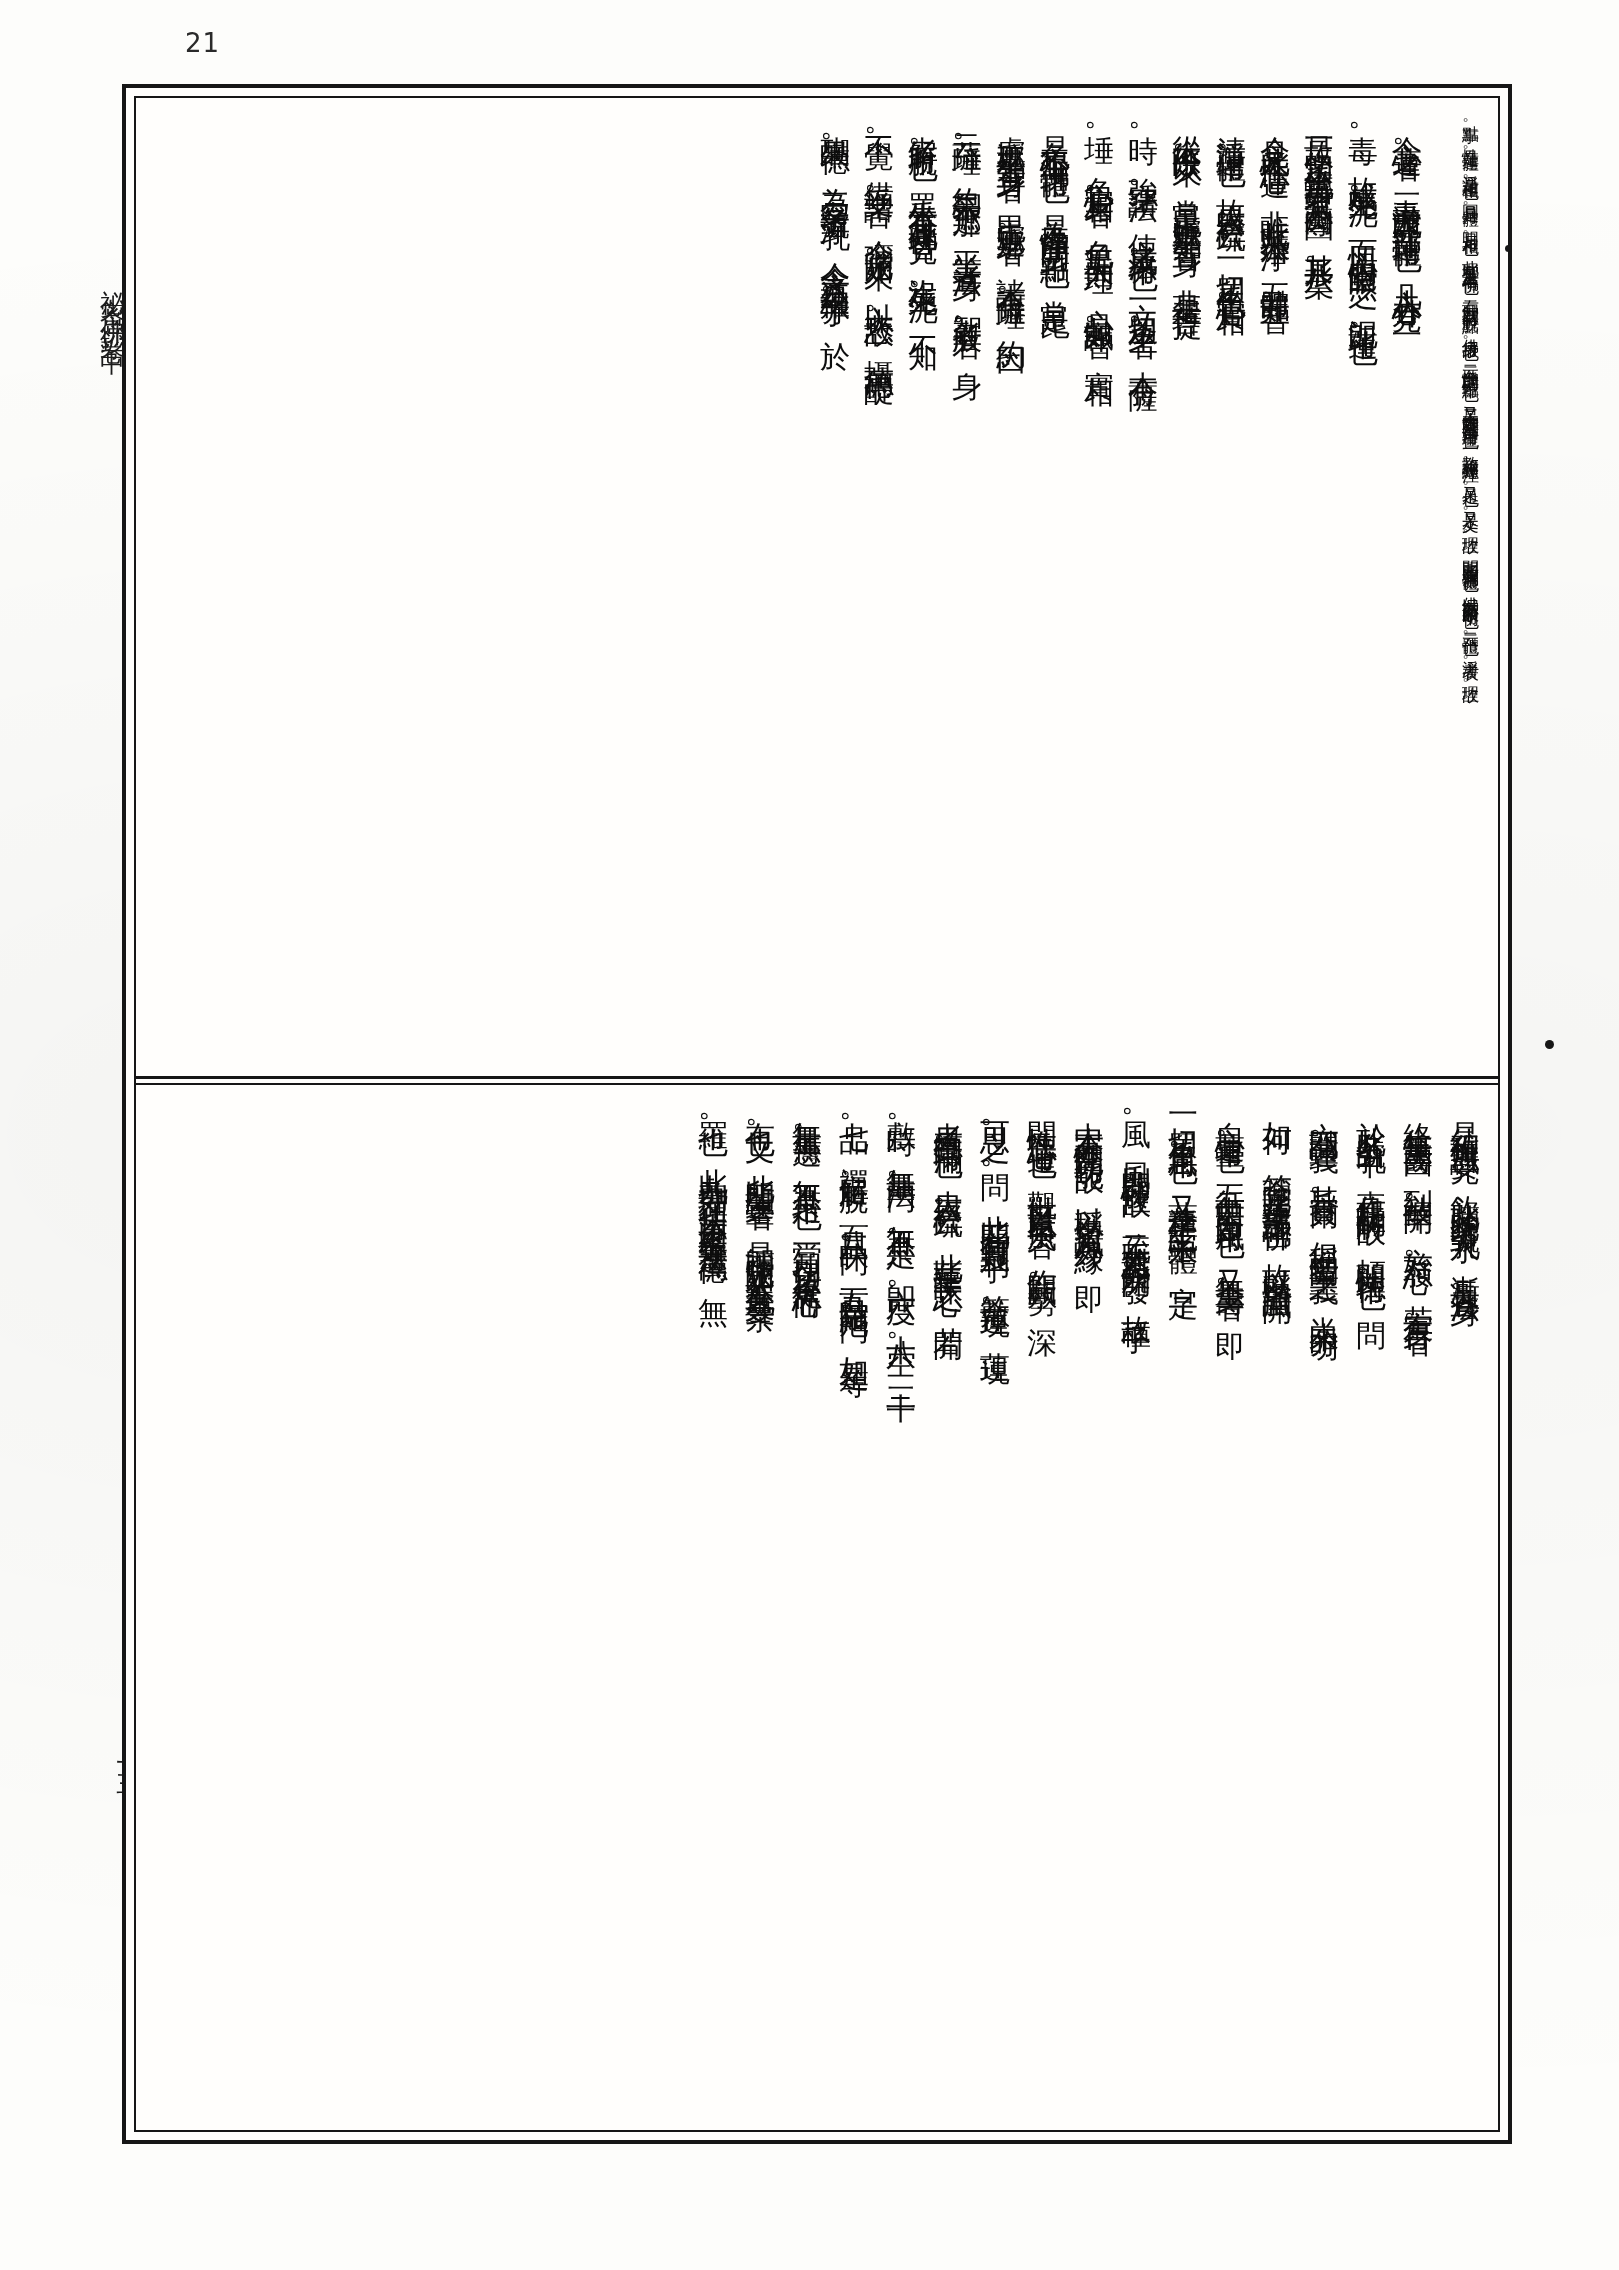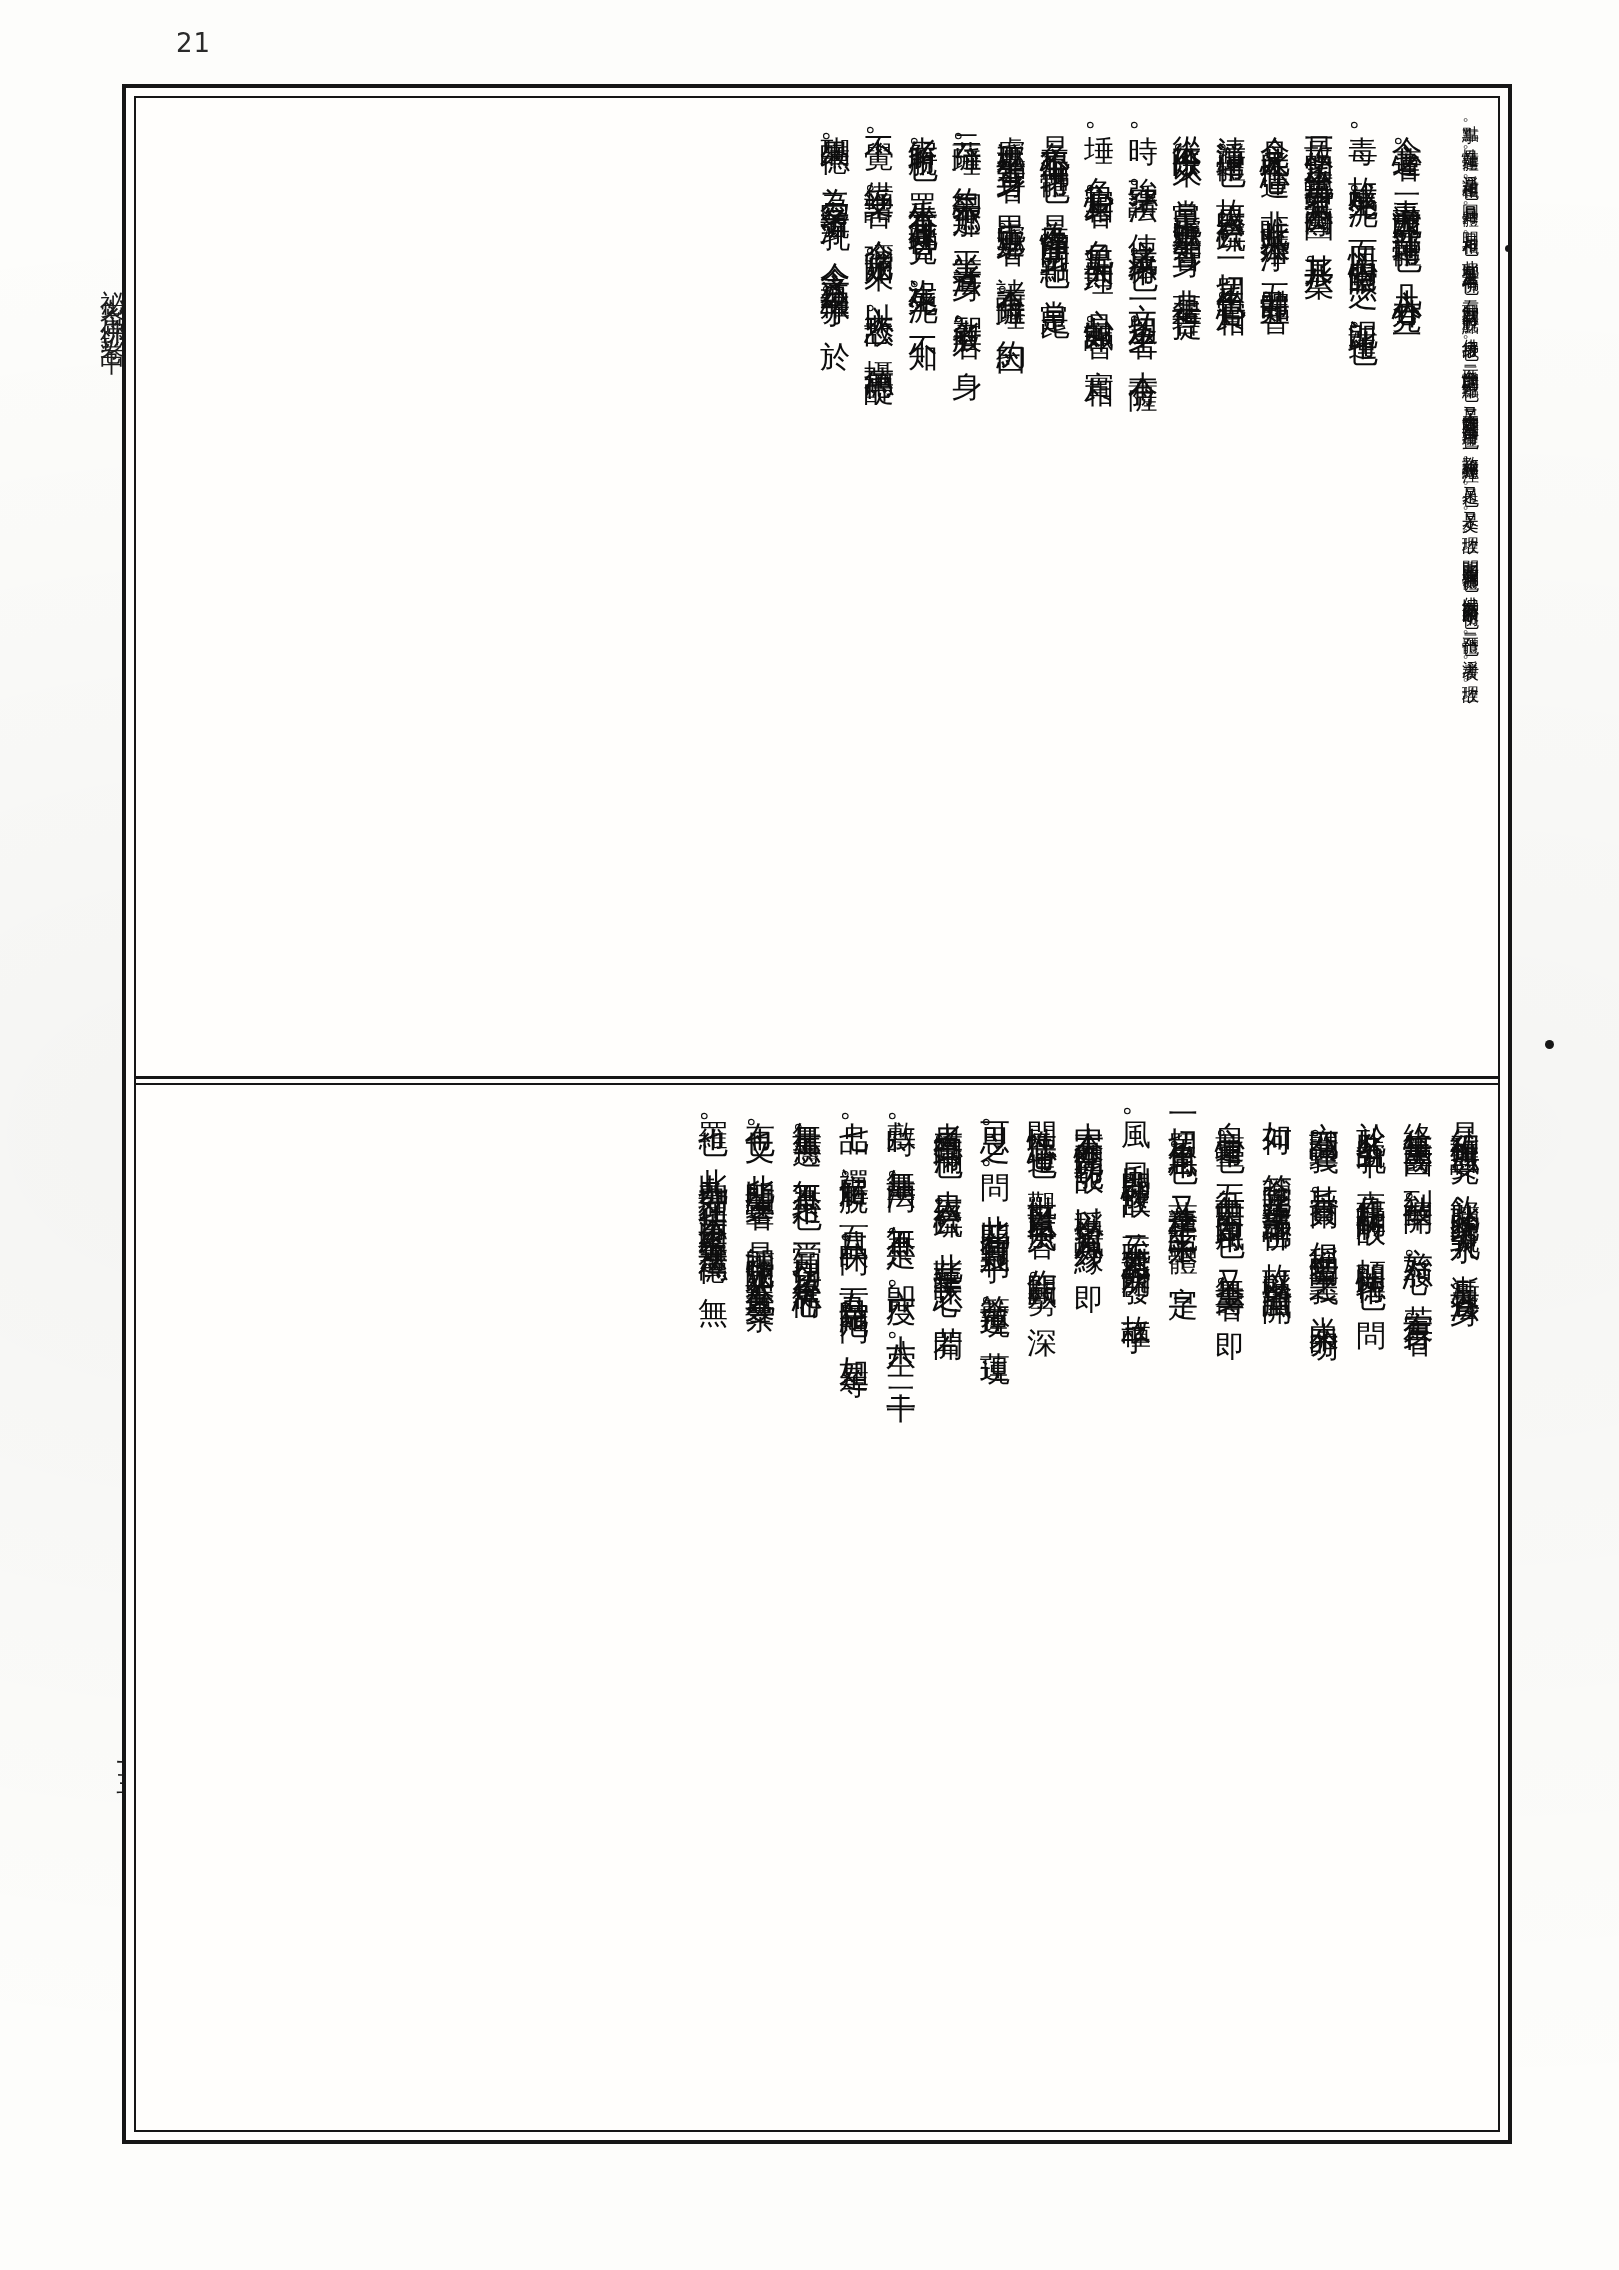--- a/index.html
+++ b/index.html
@@ -30,21 +30,21 @@
     inset: 0;
     background:
       radial-gradient(ellipse at 12% 50%, rgba(0,0,0,0.035), rgba(0,0,0,0) 58%),
       radial-gradient(ellipse at 92% 50%, rgba(0,0,0,0.03), rgba(0,0,0,0) 62%);
     pointer-events: none;
   }
 
   
   .page-number-top {
     position: absolute;
-    left: 176px;
+    left: 185px;
     top: 28px;
     font-size: 26px;
     letter-spacing: 1px;
     color: #2a2a2a;
     font-family: "DejaVu Sans", "Liberation Sans", sans-serif;
   }
 
   
   .running-head {
     position: absolute;

